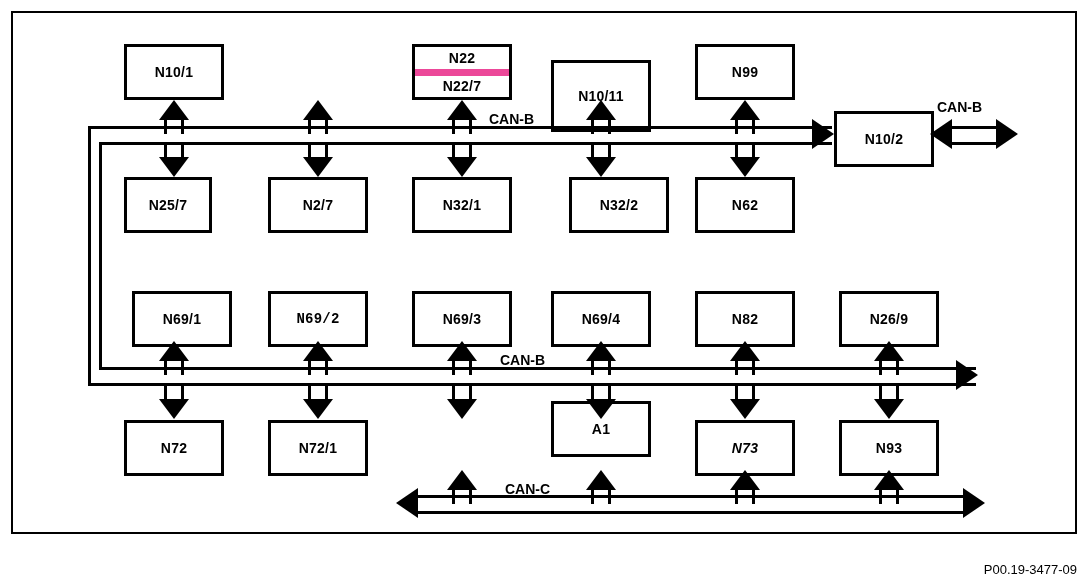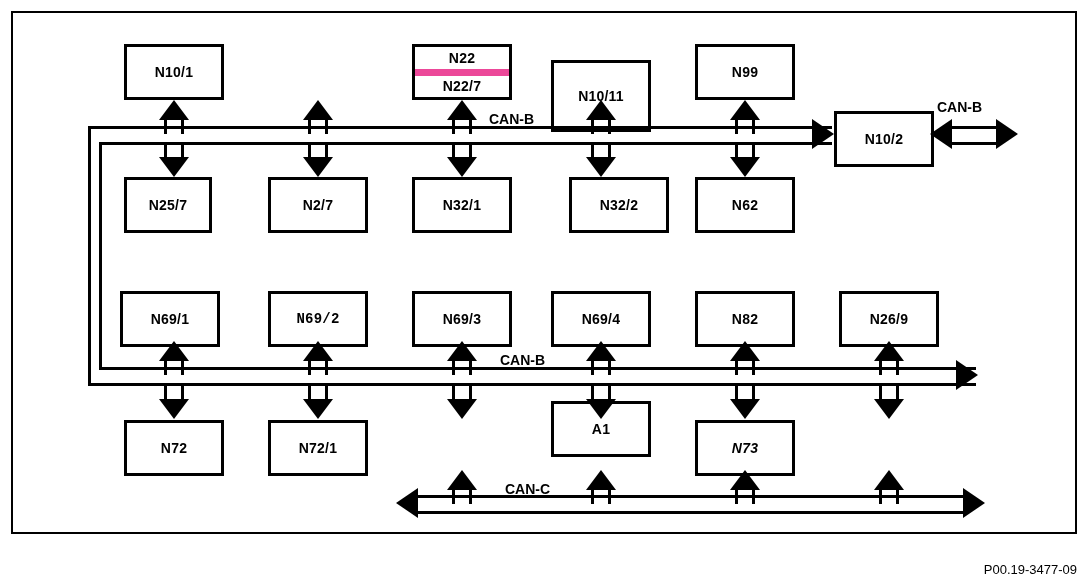--- a/index.html
+++ b/index.html
@@ -60,21 +60,21 @@
   <div class="box" style="left:412px;top:177px;width:100px;height:56px;">
     <span>N32/1</span>
   </div>
   <div class="box" style="left:551px;top:177px;width:100px;height:56px;margin-left:18px;">
     <span>N32/2</span>
   </div>
   <div class="box" style="left:695px;top:177px;width:100px;height:56px;">
     <span>N62</span>
   </div>
 
-  <div class="box" style="left:120px;top:291px;width:100px;height:56px;">
+  <div class="box" style="left:132px;top:291px;width:100px;height:56px;">
     <span>N69/1</span>
   </div>
   <div class="box" style="left:268px;top:291px;width:100px;height:56px;font-family:Liberation Mono, monospace;">
     <span>N69/2</span>
   </div>
   <div class="box" style="left:412px;top:291px;width:100px;height:56px;">
     <span>N69/3</span>
   </div>
   <div class="box" style="left:551px;top:291px;width:100px;height:56px;">
     <span>N69/4</span>
@@ -90,20 +90,23 @@
     <span>N72</span>
   </div>
   <div class="box" style="left:268px;top:420px;width:100px;height:56px;">
     <span>N72/1</span>
   </div>
   <div class="box" style="left:551px;top:401px;width:100px;height:56px;">
     <span>A1</span>
   </div>
   <div class="box" style="left:695px;top:420px;width:100px;height:56px;font-style:italic;">
     <span>N73</span>
+  </div>
+  <div class="box" style="left:839px;top:420px;width:100px;height:56px;">
+    <span>N93</span>
   </div>
 
   <div class="hline" style="left:88px;top:126px;width:744px;"></div>
   <div class="hline" style="left:99px;top:142px;width:733px;"></div>
   <div class="ar-rt" style="left:812px;top:119px;"></div>
 
   <div class="riser" style="left:164px;top:118px;height:16px;">
     <div class="rail l"></div>
       <div class="rail r"></div>
   </div>

